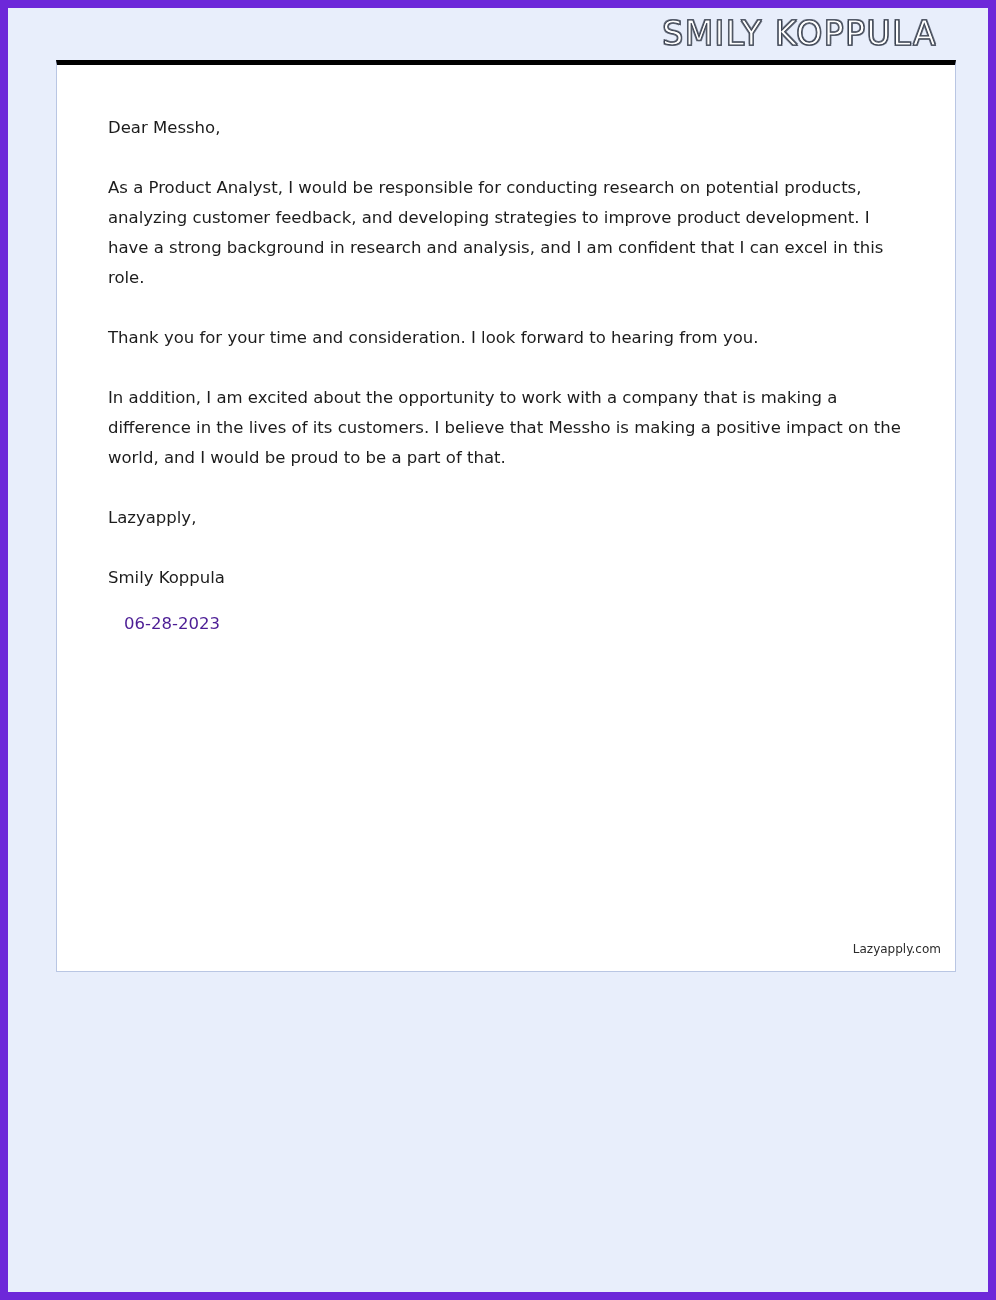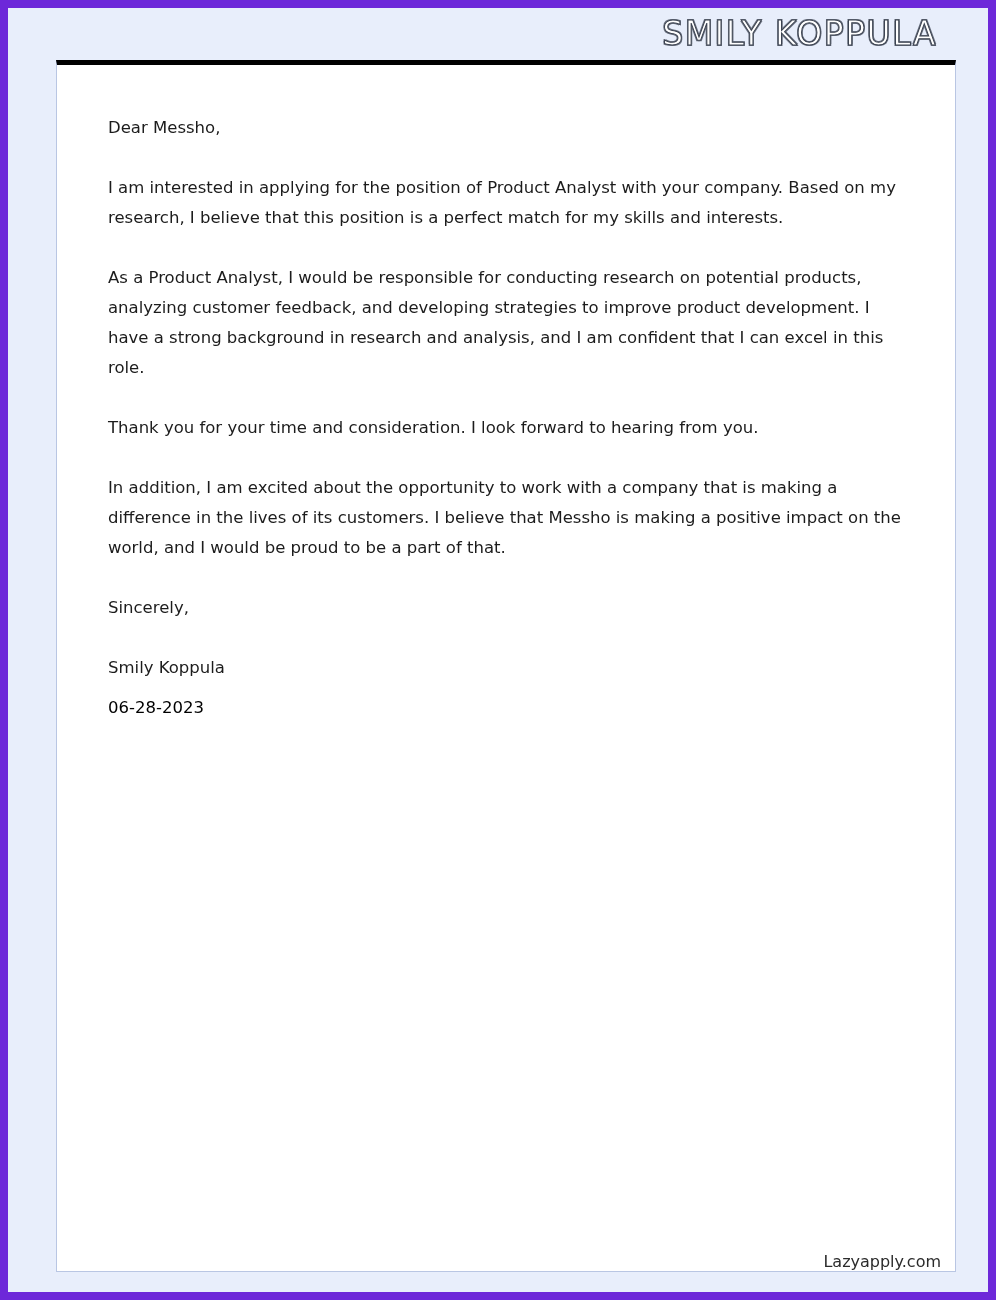--- a/index.html
+++ b/index.html
@@ -44,21 +44,21 @@
       -1px -1px 0 #6b7280,
        1px -1px 0 #6b7280,
       -1px  1px 0 #6b7280,
        1px  1px 0 #6b7280;
   }
   .sheet {
     position: absolute;
     left: 48px;
     top: 52px;
     width: 900px;
-    height: 1212px;
+    height: 912px;
     background: #ffffff;
     border: 1px solid #b9c6e3;
     border-top: 5px solid #000000;
     box-sizing: border-box;
   }
   .letter-body {
     position: absolute;
     left: 51px;
     top: 48px;
     width: 800px;
@@ -68,59 +68,58 @@
     font-size: 16.5px;
     line-height: 30px;
     color: #1c1c1c;
     margin: 0 0 30px 0;
     white-space: pre-wrap;
   }
   .date-line {
     font-family: "DejaVu Sans", sans-serif;
     font-size: 16.5px;
     line-height: 30px;
-    color: #000000;
-    margin: 0;
+    color: #4c1d95;
+    margin: 16px;
   }
   .signature {
     margin-bottom: 10px;
   }
   .footer {
     position: absolute;
     right: 14px;
-    bottom: 0;
+    bottom: 15px;
     font-family: "DejaVu Sans", sans-serif;
-    font-size: 16px;
+    font-size: 12px;
     color: #2b2b2b;
   }
 </style>
 </head>
 <body>
 
 <div class="page">
 
   <div class="header">
     <div class="header-name">SMILY KOPPULA</div>
   </div>
 
   <div class="sheet">
 
     <div class="letter-body">
 
       <p class="para">Dear Messho,</p>
 
-      <p class="para">I am interested in applying for the position of Product Analyst with your company. Based on my research, I believe that this position is a perfect match for my skills and interests.</p>
 
       <p class="para">As a Product Analyst, I would be responsible for conducting research on potential products, analyzing customer feedback, and developing strategies to improve product development. I have a strong background in research and analysis, and I am confident that I can excel in this role.</p>
 
       <p class="para">Thank you for your time and consideration. I look forward to hearing from you.</p>
 
       <p class="para">In addition, I am excited about the opportunity to work with a company that is making a difference in the lives of its customers. I believe that Messho is making a positive impact on the world, and I would be proud to be a part of that.</p>
 
-      <p class="para">Sincerely,</p>
+      <p class="para">Lazyapply,</p>
 
       <p class="para signature">Smily Koppula</p>
 
       <p class="date-line">06-28-2023</p>
 
     </div>
 
     <div class="footer">Lazyapply.com</div>
 
   </div>

